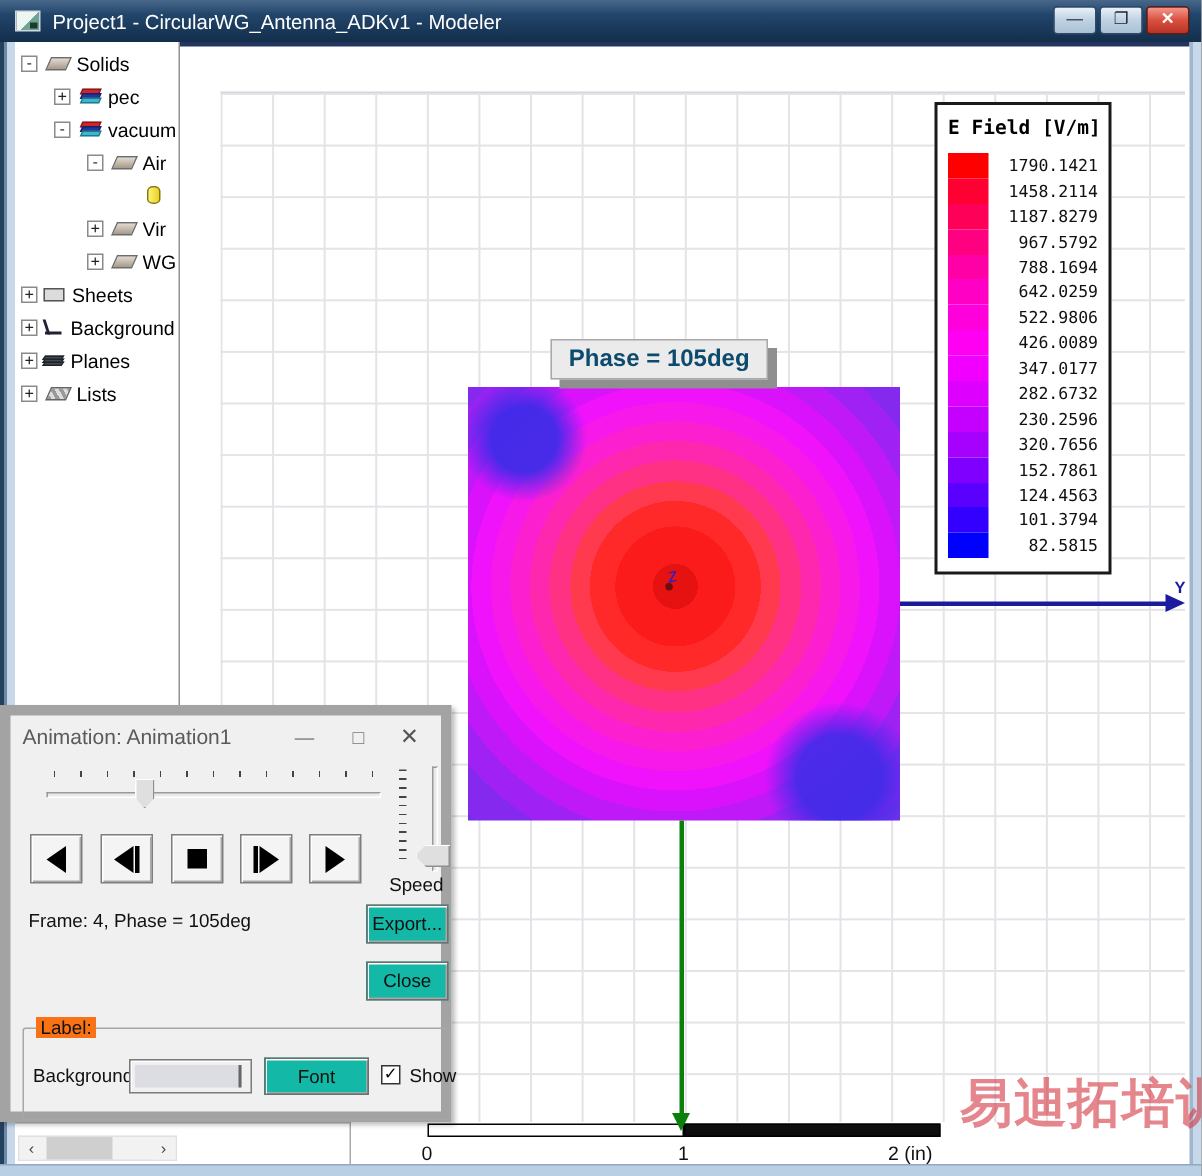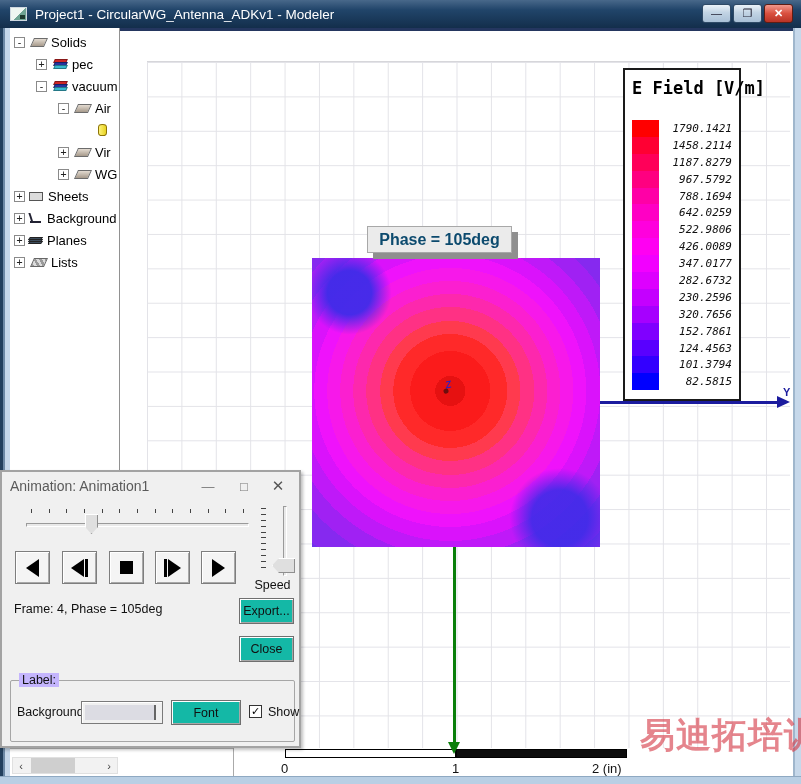--- a/index.html
+++ b/index.html
@@ -94,40 +94,40 @@
   .yaxis-head{position:absolute;left:777px;top:396px;width:0;height:0;z-index:10;
     border-left:13px solid #1b1b9e;border-top:6px solid transparent;border-bottom:6px solid transparent;}
   .yaxis-label{position:absolute;left:783px;top:386px;font-size:11px;font-weight:bold;color:#1b1b9e;z-index:10;}
   .zaxis{position:absolute;left:453px;top:547px;width:3px;height:196px;z-index:10;}
   .zaxis-head{position:absolute;left:448px;top:742px;width:0;height:0;z-index:10;
     border-left:6px solid transparent;border-right:6px solid transparent;border-top:12px solid #0a7f0a;}
 
   
   .legend{position:absolute;left:623px;top:68px;width:118px;z-index:15;background:#fff;
     border:2px solid #1a1a1a;padding:8px 7px 9px 7px;}
-  .legend-title{font-family:"DejaVu Sans Mono",monospace;font-weight:bold;font-size:17px;color:#000;
+  .legend-title{font-family:"DejaVu Sans Mono",monospace;font-weight:bold;font-size:13px;color:#000;
     white-space:pre;text-align:center;}
-  .legend-rows{margin-top:22px;font-style:italic;}
+  .legend-rows{margin-top:9px;}
   .lrow{height:16.9px;display:flex;align-items:stretch;}
   .lswatch{width:27px;}
   .lval{flex:1;text-align:right;font-family:"DejaVu Sans Mono",monospace;font-size:11px;color:#111;
     display:flex;align-items:center;justify-content:flex-end;}
 
   
   .bottom-strip{position:absolute;left:0;right:0;top:748px;height:28px;background:#fff;z-index:2;}
   .bs-divider{position:absolute;left:233px;top:0;bottom:0;width:1px;background:#aaa;}
   .bs-topline{position:absolute;left:0;top:0;width:233px;height:1px;background:#bbb;}
   .ruler-white{position:absolute;left:285px;top:1px;width:171px;height:9px;background:#fff;border:1px solid #000;}
   .ruler-black{position:absolute;left:456px;top:1px;width:171px;height:9px;background:#0d0d0d;border:1px solid #000;}
   .rlab{position:absolute;top:13px;font-size:13px;color:#111;}
   .rlab0{left:281px;} .rlab1{left:452px;} .rlab2{left:592px;}
 
   
   .dialog{position:absolute;left:0;top:470px;width:301px;height:278px;background:#f0f0f0;z-index:20;
-    border:2px solid #a3a3a3;box-shadow:2px 2px 3px rgba(0,0,0,.25);font-size:13px;color:#111;}
+    border:7px solid #a3a3a3;box-shadow:2px 2px 3px rgba(0,0,0,.25);font-size:13px;color:#111;}
   .dlg-title{position:absolute;left:0;top:0;right:0;height:28px;display:flex;align-items:center;
     color:#5a5a5a;font-size:14px;padding-left:8px;}
   .dlg-ctl{position:absolute;top:0;width:30px;height:28px;display:flex;align-items:center;justify-content:center;
     color:#777;font-size:13px;}
   .dlg-min{right:76px;} .dlg-max{right:40px;} .dlg-close{right:6px;color:#555;font-size:15px;}
   .ticks-h{position:absolute;left:29px;top:37px;width:213px;height:4px;
     background:repeating-linear-gradient(to right,#444 0 1px,transparent 1px 17.66px);}
   .track-h{position:absolute;left:24px;top:51px;width:223px;height:4px;background:#e9e9e9;
     border:1px solid #9a9a9a;border-bottom-color:#fff;border-right-color:#fff;}
   .thumb-h{position:absolute;left:83px;top:42px;width:13px;height:20px;background:#dfdfdf;
@@ -148,21 +148,21 @@
     box-shadow:inset 1px 1px 0 #fff,inset -1px -1px 0 #8f8f8f;
     clip-path:polygon(7px 0,100% 0,100% 100%,7px 100%,0 50%);}
   .speed-lab{position:absolute;left:243px;top:106px;width:55px;text-align:center;font-size:12.5px;}
   .frame-text{position:absolute;left:12px;top:130px;font-size:12.5px;}
   .win-btn{position:absolute;background:#14b8a6;border:1px solid #6f6f6f;
     box-shadow:inset 1px 1px 0 #fff,inset -1px -1px 0 #a8a8a8;
     display:flex;align-items:center;justify-content:center;font-size:12.5px;}
   .btn-export{left:237px;top:126px;width:55px;height:26px;}
   .btn-close{left:237px;top:164px;width:55px;height:26px;}
   .grp{position:absolute;left:8px;top:208px;width:285px;height:62px;border:1px solid #a6a6a6;border-radius:2px;}
-  .grp-legend{position:absolute;left:8px;top:-8px;background:#c4b5fd;padding:0 3px;font-size:12.5px;}
+  .grp-legend{position:absolute;left:8px;top:-8px;background:#f97316;padding:0 3px;font-size:12.5px;}
   .bg-lab{position:absolute;left:6px;top:24px;font-size:12.5px;}
   .swatch{left:70px;top:20px;width:82px;height:23px;position:absolute;background:#f0f0f0;border:1px solid #7a7a7a;
     box-shadow:inset 1px 1px 0 #fff;}
   .swatch-in{position:absolute;left:3px;top:3px;right:6px;bottom:3px;background:#dcdce3;border-right:2px solid #666;}
   .btn-font{left:160px;top:19px;width:70px;height:25px;position:absolute;}
   .chk{position:absolute;left:238px;top:24px;width:13px;height:13px;border:1px solid #333;background:#fff;
     font-size:11px;line-height:11px;text-align:center;color:#000;}
   .chk-lab{position:absolute;left:257px;top:24px;font-size:12.5px;}
 
   

